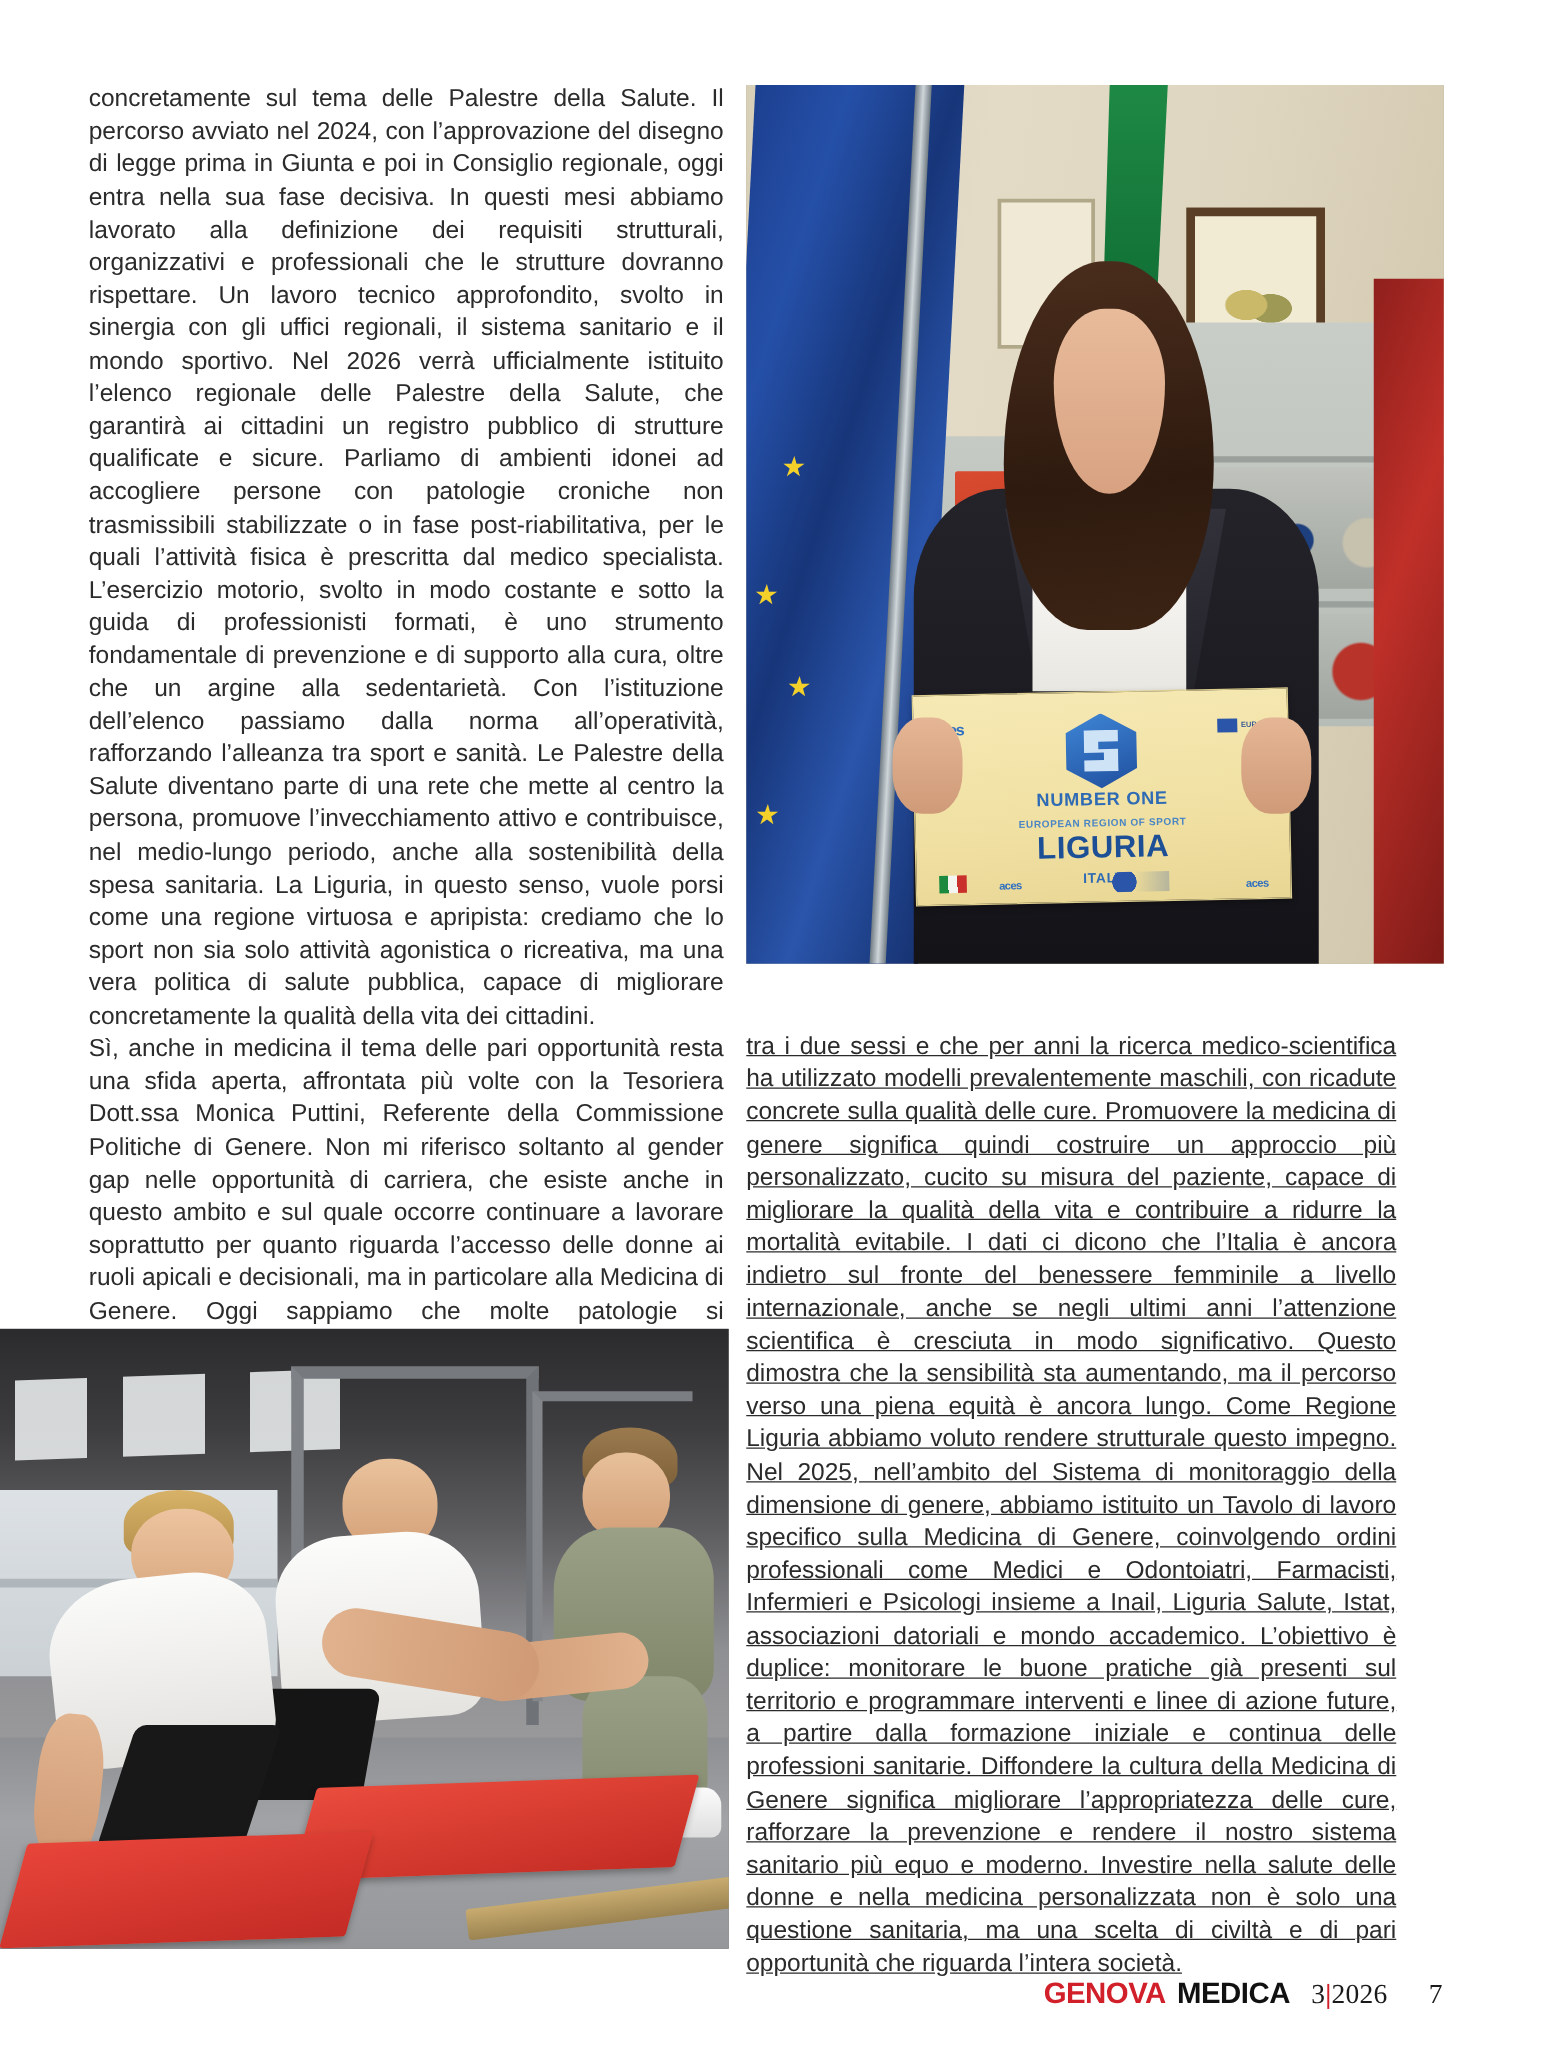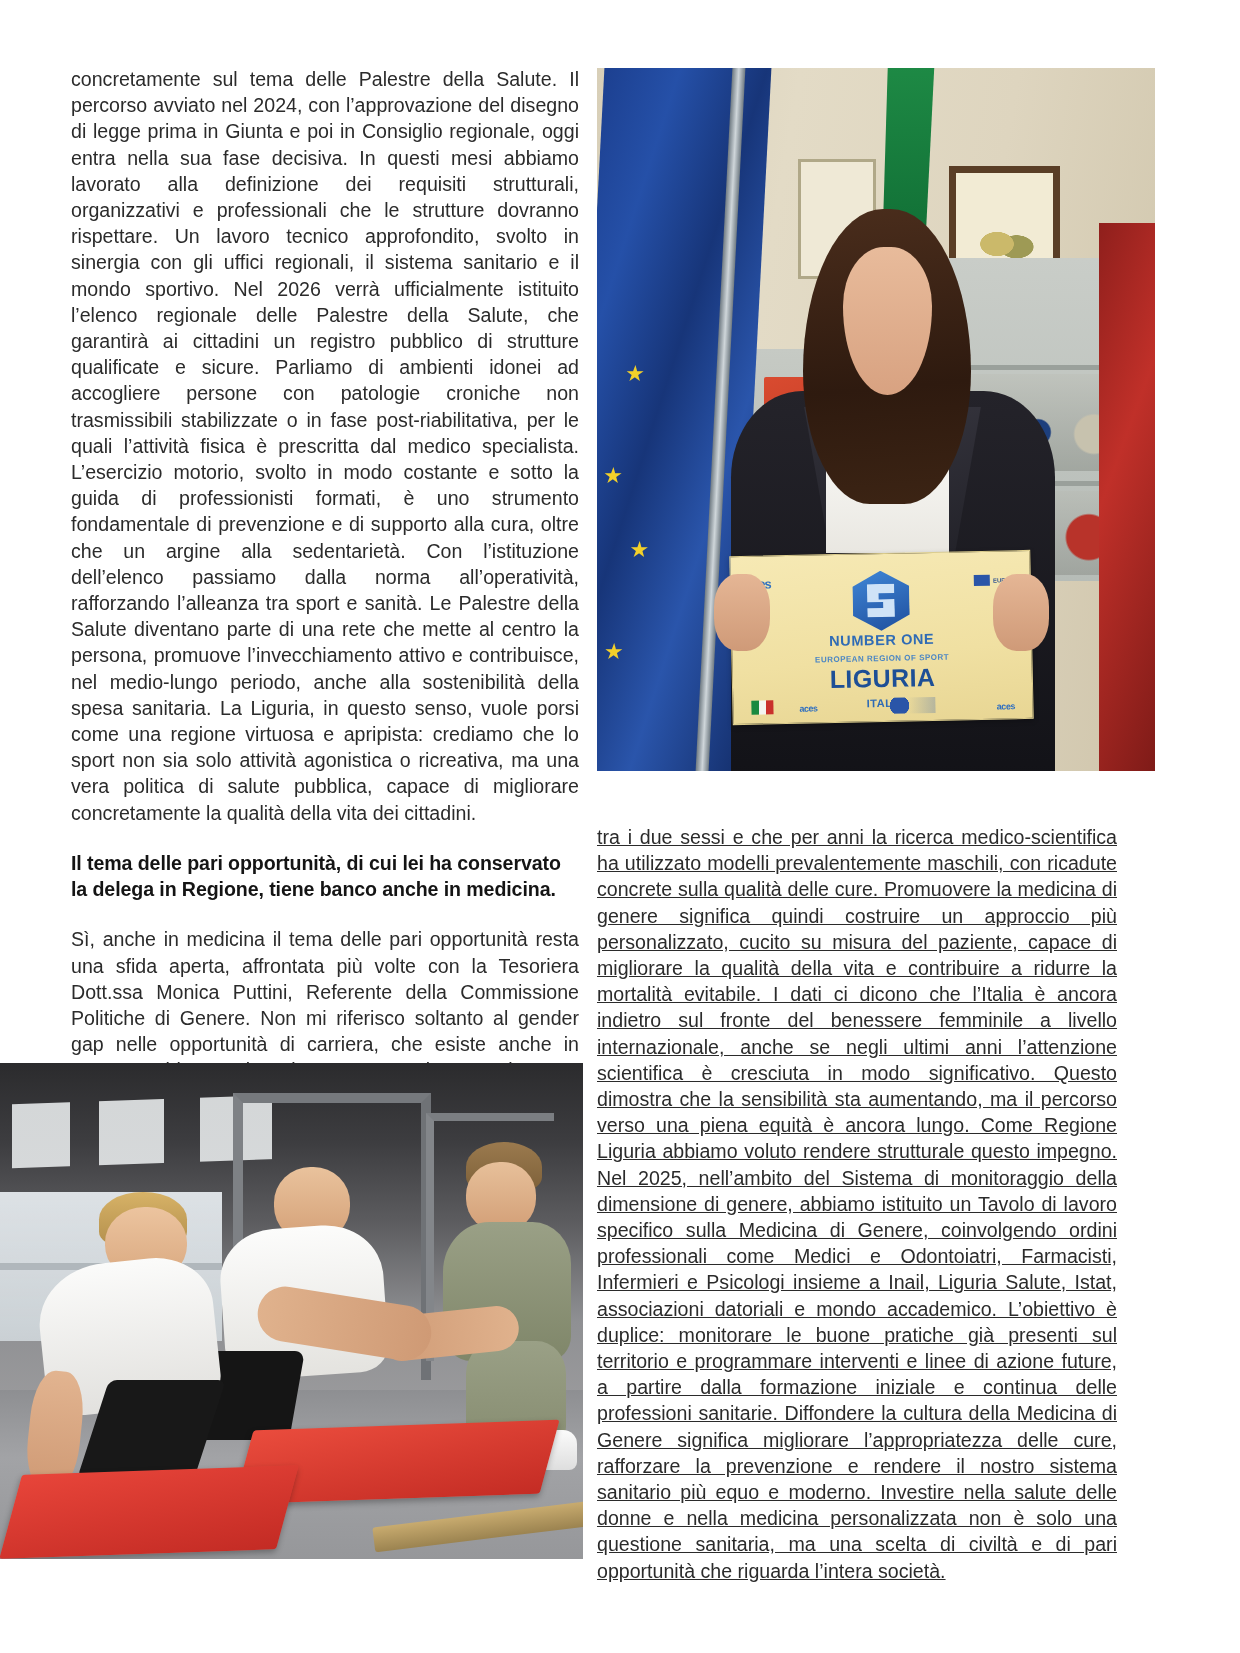--- a/index.html
+++ b/index.html
@@ -502,21 +502,20 @@
     margin-left: 24px;
   }
 </style>
 </head>
 <body>
 
 <div class="page">
 
   <div class="col col-left">
     <p class="para">concretamente sul tema delle Palestre della Salute. Il percorso avviato nel 2024, con l’approvazione del disegno di legge prima in Giunta e poi in Consiglio regionale, oggi entra nella sua fase decisiva. In questi mesi abbiamo lavorato alla definizione dei requisiti strutturali, organizzativi e professionali che le strutture dovranno rispettare. Un lavoro tecnico approfondito, svolto in sinergia con gli uffici regionali, il sistema sanitario e il mondo sportivo. Nel 2026 verrà ufficialmente istituito l’elenco regionale delle Palestre della Salute, che garantirà ai cittadini un registro pubblico di strutture qualificate e sicure. Parliamo di ambienti idonei ad accogliere persone con patologie croniche non trasmissibili stabilizzate o in fase post-riabilitativa, per le quali l’attività fisica è prescritta dal medico specialista. L’esercizio motorio, svolto in modo costante e sotto la guida di professionisti formati, è uno strumento fondamentale di prevenzione e di supporto alla cura, oltre che un argine alla sedentarietà. Con l’istituzione dell’elenco passiamo dalla norma all’operatività, rafforzando l’alleanza tra sport e sanità. Le Palestre della Salute diventano parte di una rete che mette al centro la persona, promuove l’invecchiamento attivo e contribuisce, nel medio-lungo periodo, anche alla sostenibilità della spesa sanitaria. La Liguria, in questo senso, vuole porsi come una regione virtuosa e apripista: crediamo che lo sport non sia solo attività agonistica o ricreativa, ma una vera politica di salute pubblica, capace di migliorare concretamente la qualità della vita dei cittadini.</p>
-    <p class="q-block">Il tema delle pari opportunità, di cui lei ha conservato la delega in Regione, tiene banco anche in medicina.</p>
     <p class="para">Sì, anche in medicina il tema delle pari opportunità resta una sfida aperta, affrontata più volte con la Tesoriera Dott.ssa Monica Puttini, Referente della Commissione Politiche di Genere. Non mi riferisco soltanto al gender gap nelle opportunità di carriera, che esiste anche in questo ambito e sul quale occorre continuare a lavorare soprattutto per quanto riguarda l’accesso delle donne ai ruoli apicali e decisionali, ma in particolare alla Medicina di Genere. Oggi sappiamo che molte patologie si manifestano in modo diverso</p>
   </div>
 
   <div class="photo photo-portrait">
     <div class="pp-wall"></div>
     <div class="pp-frame-a"></div>
     <div class="pp-frame-b"></div>
     <div class="pp-shelf">
       <div class="pp-shelf-items"></div>
       <div class="pp-shelf-items2"></div>
@@ -587,14 +586,20 @@
     <div class="gy-p1-hair"></div>
     <div class="gy-p1-head"></div>
     <div class="gy-p1-shirt"></div>
     <div class="gy-p1-leg"></div>
     <div class="gy-p1-arm"></div>
 
     <div class="gy-mat-b"></div>
     <div class="gy-mat-a"></div>
   </div>
 
+  <div class="footer">
+    <span class="fx f-genova">GENOVA</span>
+    <span class="fx f-medica">MEDICA</span>
+    <span class="f-issue"><span>3</span><span class="sep">|</span><span>2026</span></span>
+    <span class="f-page">7</span>
+  </div>
 
 </div>
 
 </body></html>

